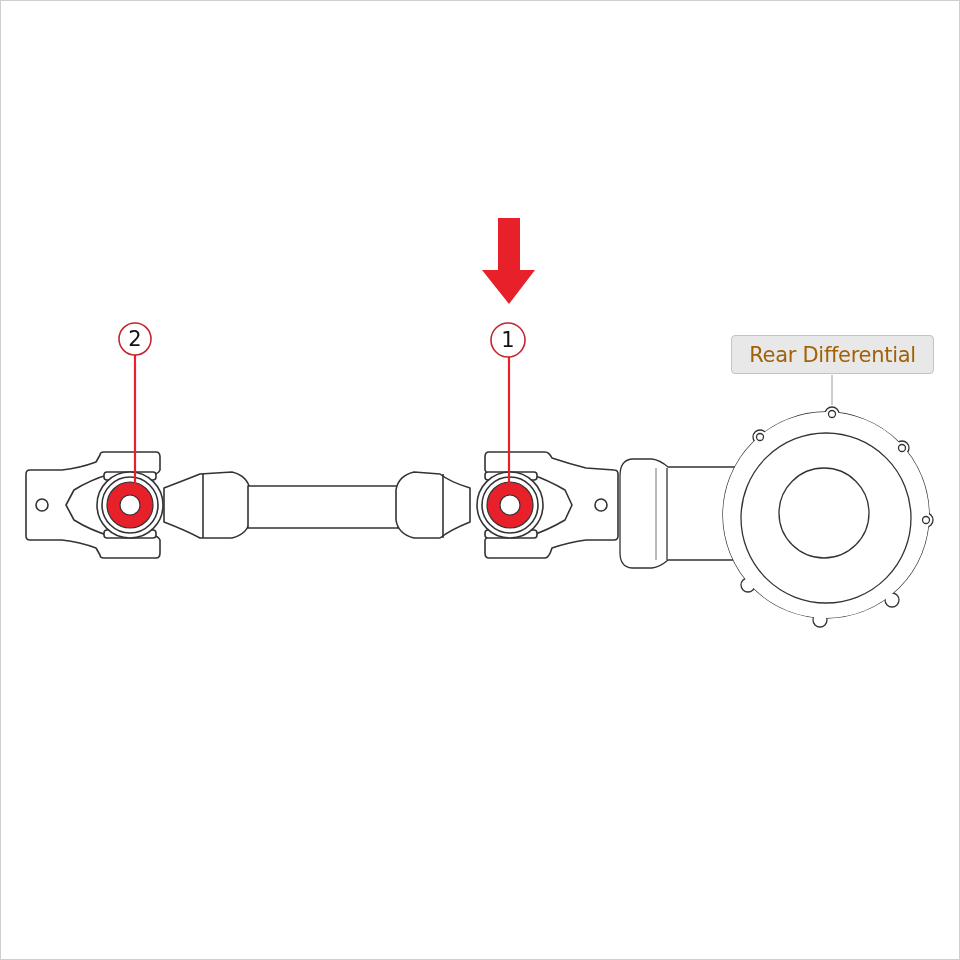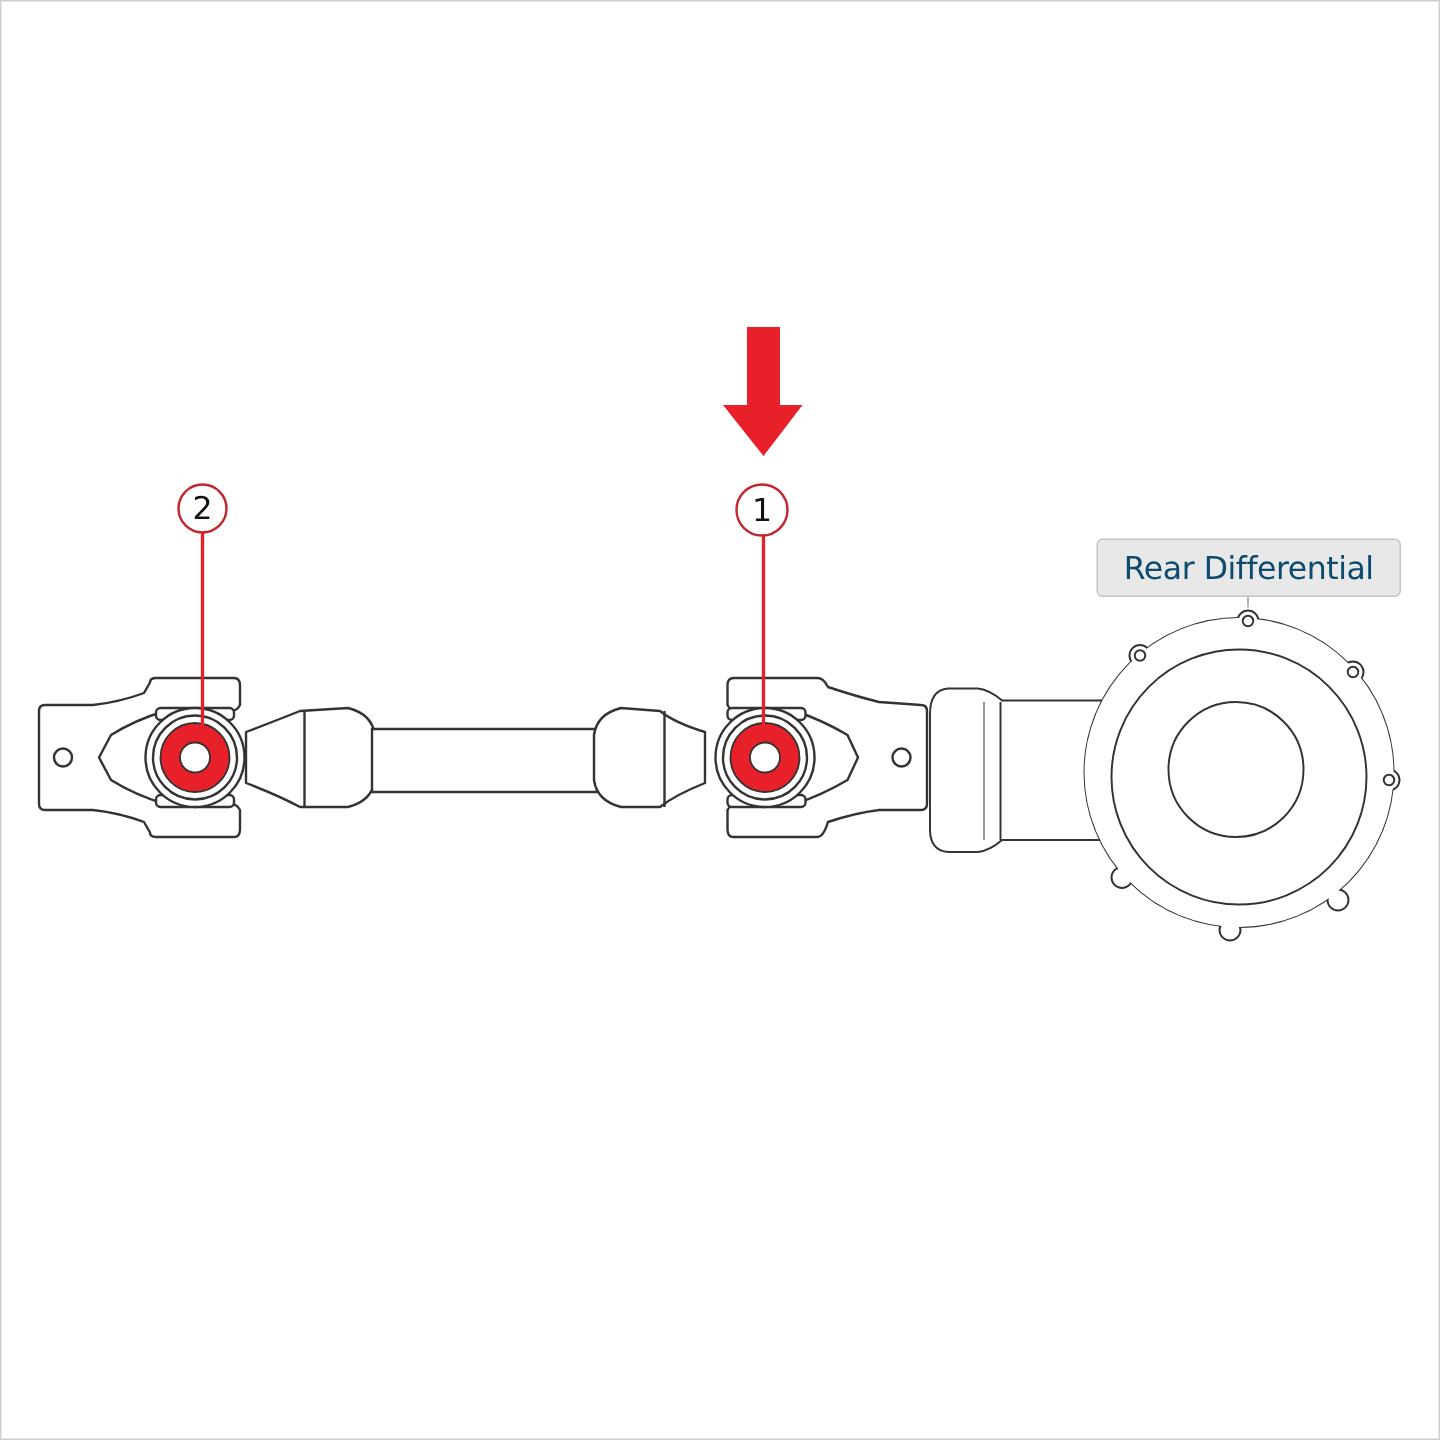--- a/index.html
+++ b/index.html
@@ -6,23 +6,22 @@
     body { width: 960px; height: 960px; position: relative; overflow: hidden; }
     .frame {
       position: absolute; left: 0; top: 0; width: 958px; height: 958px;
       border: 1px solid #cfcfcf; box-sizing: content-box; background: #fff;
     }
     svg.diagram { position: absolute; left: 0; top: 0; width: 960px; height: 960px; }
     .callout-label {
       position: absolute; left: 731px; top: 335px; width: 203px; height: 39px;
       background: #e8e8e8; border: 1px solid #c4c4c4; border-radius: 4px;
       box-sizing: border-box; display: flex; align-items: center; justify-content: center;
-      font-family: "DejaVu Sans", sans-serif; font-size: 21px; color: #0c4a6e;
+      font-family: "DejaVu Sans", sans-serif; font-size: 21px; color: #a16207;
       letter-spacing: -0.3px;
-      margin-top: 24px;
     }
     .num-label {
       position: absolute; width: 32px; height: 32px; display: flex; align-items: center;
       justify-content: center; font-family: "DejaVu Sans", sans-serif; font-size: 21px;
       color: #111; line-height: 1;
     }
   </style>
 </head>
 <body>
 

